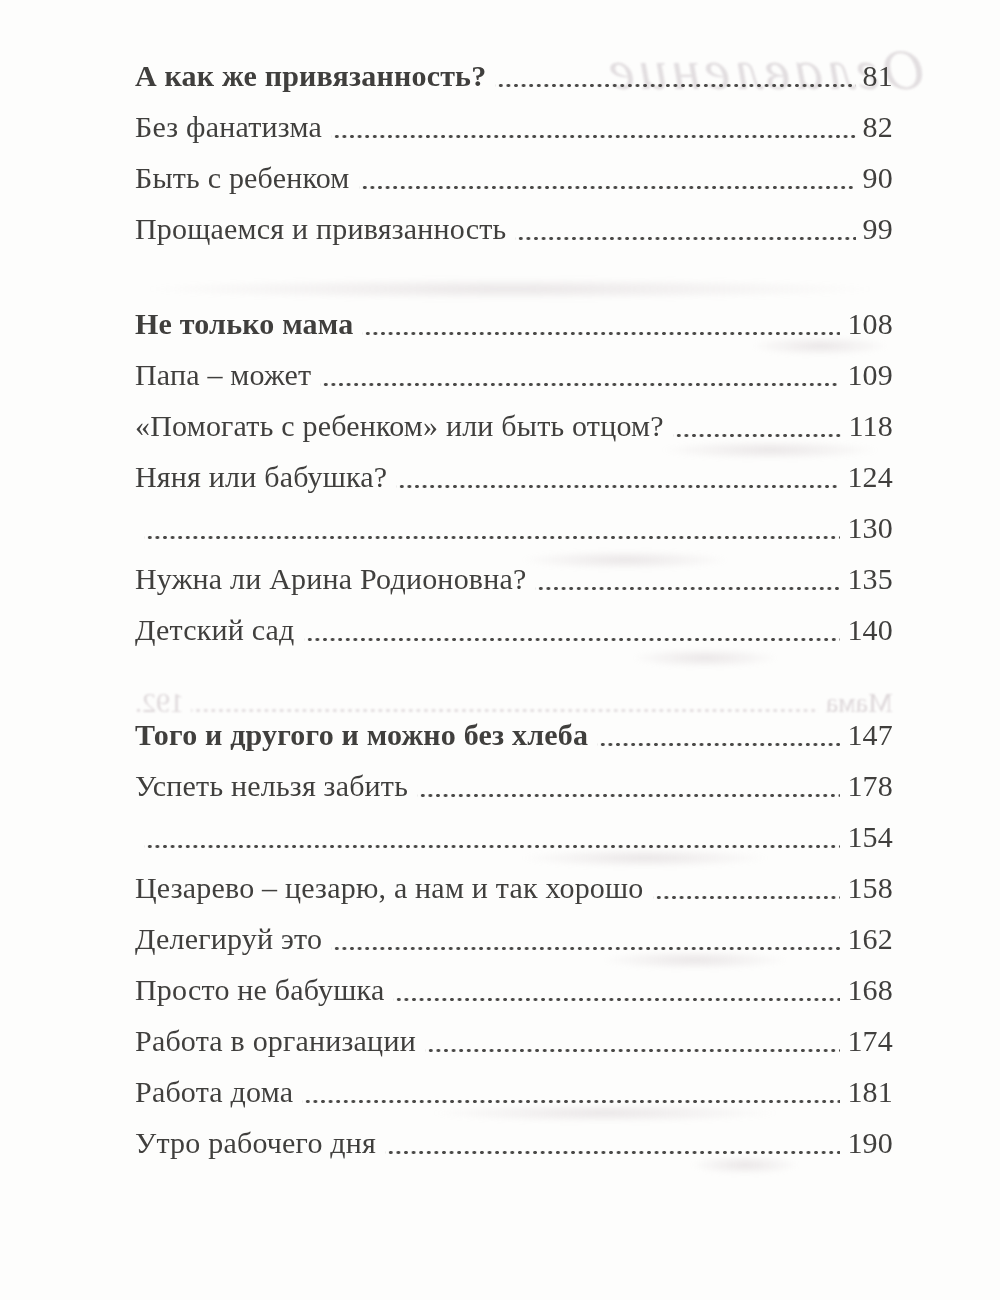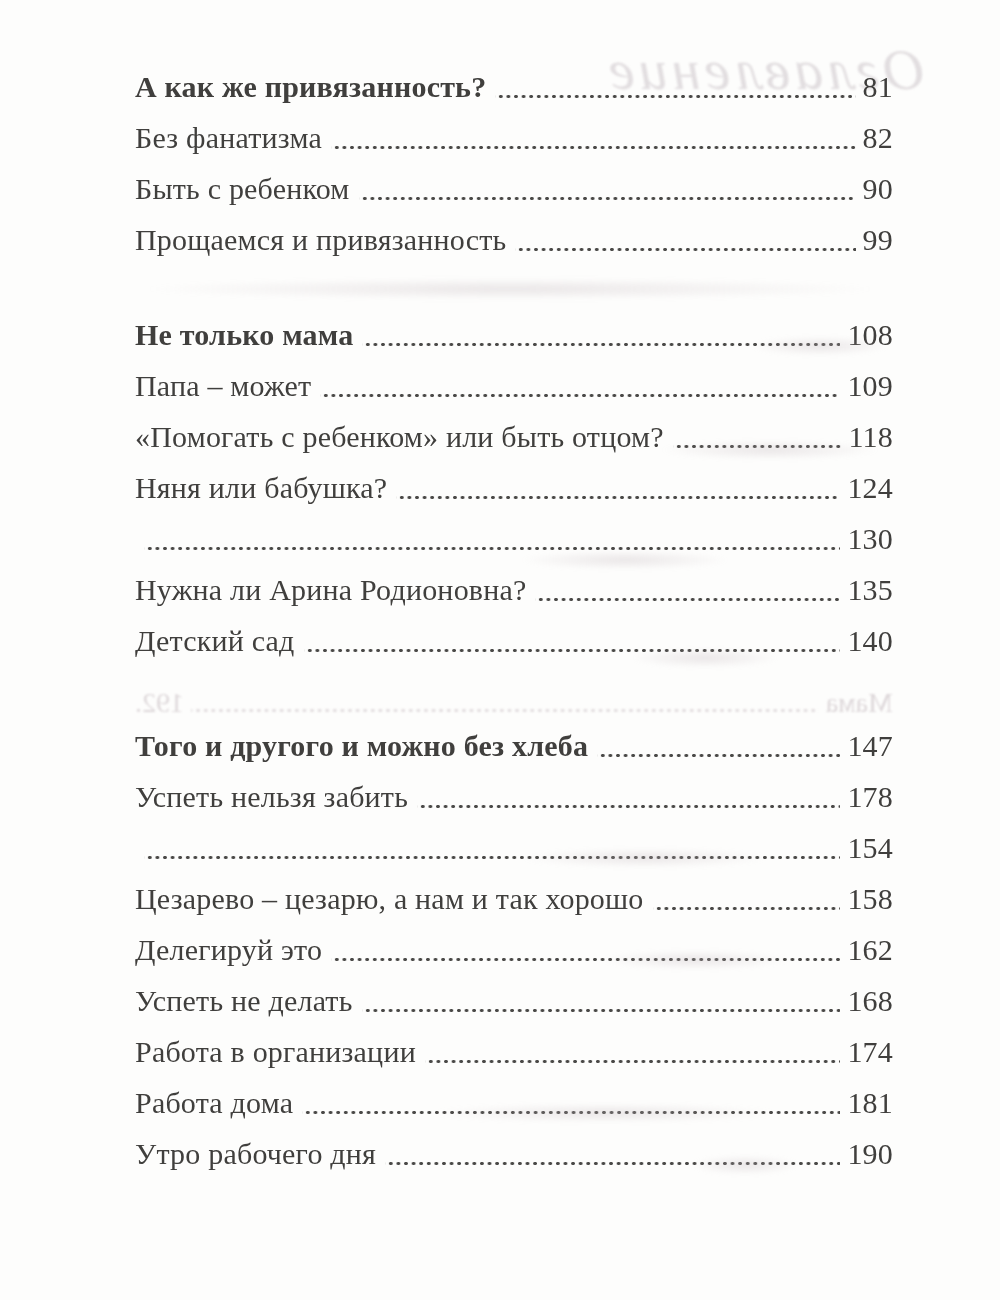--- a/index.html
+++ b/index.html
@@ -10,21 +10,21 @@
   }
   .scan-page {
     position: relative;
     width: 1000px; height: 1300px;
     background: #fdfdfc;
     overflow: hidden;
   }
   
   .toc {
     position: absolute;
-    left: 135px; top: 61px;
+    left: 135px; top: 50px;
     width: 758px;
   }
   .group { margin: 0; padding: 0; }
   .group.g1 { margin-top: 44px; }
   .group.g2 { margin-top: 54px; }
   .row {
     display: flex;
     align-items: center;
     height: 51px;
     font-size: 30px;
@@ -174,21 +174,21 @@
           <span class="t">Цезарево – цезарю, а нам и так хорошо</span>
           <span class="leader"></span>
           <span class="p">158</span>
         </div>
         <div class="row">
           <span class="t">Делегируй это</span>
           <span class="leader"></span>
           <span class="p">162</span>
         </div>
         <div class="row">
-          <span class="t">Успеть не делать</span>
+          <span class="t">Просто не бабушка</span>
           <span class="leader"></span>
           <span class="p">168</span>
         </div>
         <div class="row">
           <span class="t">Работа в организации</span>
           <span class="leader"></span>
           <span class="p">174</span>
         </div>
         <div class="row">
           <span class="t">Работа дома</span>

